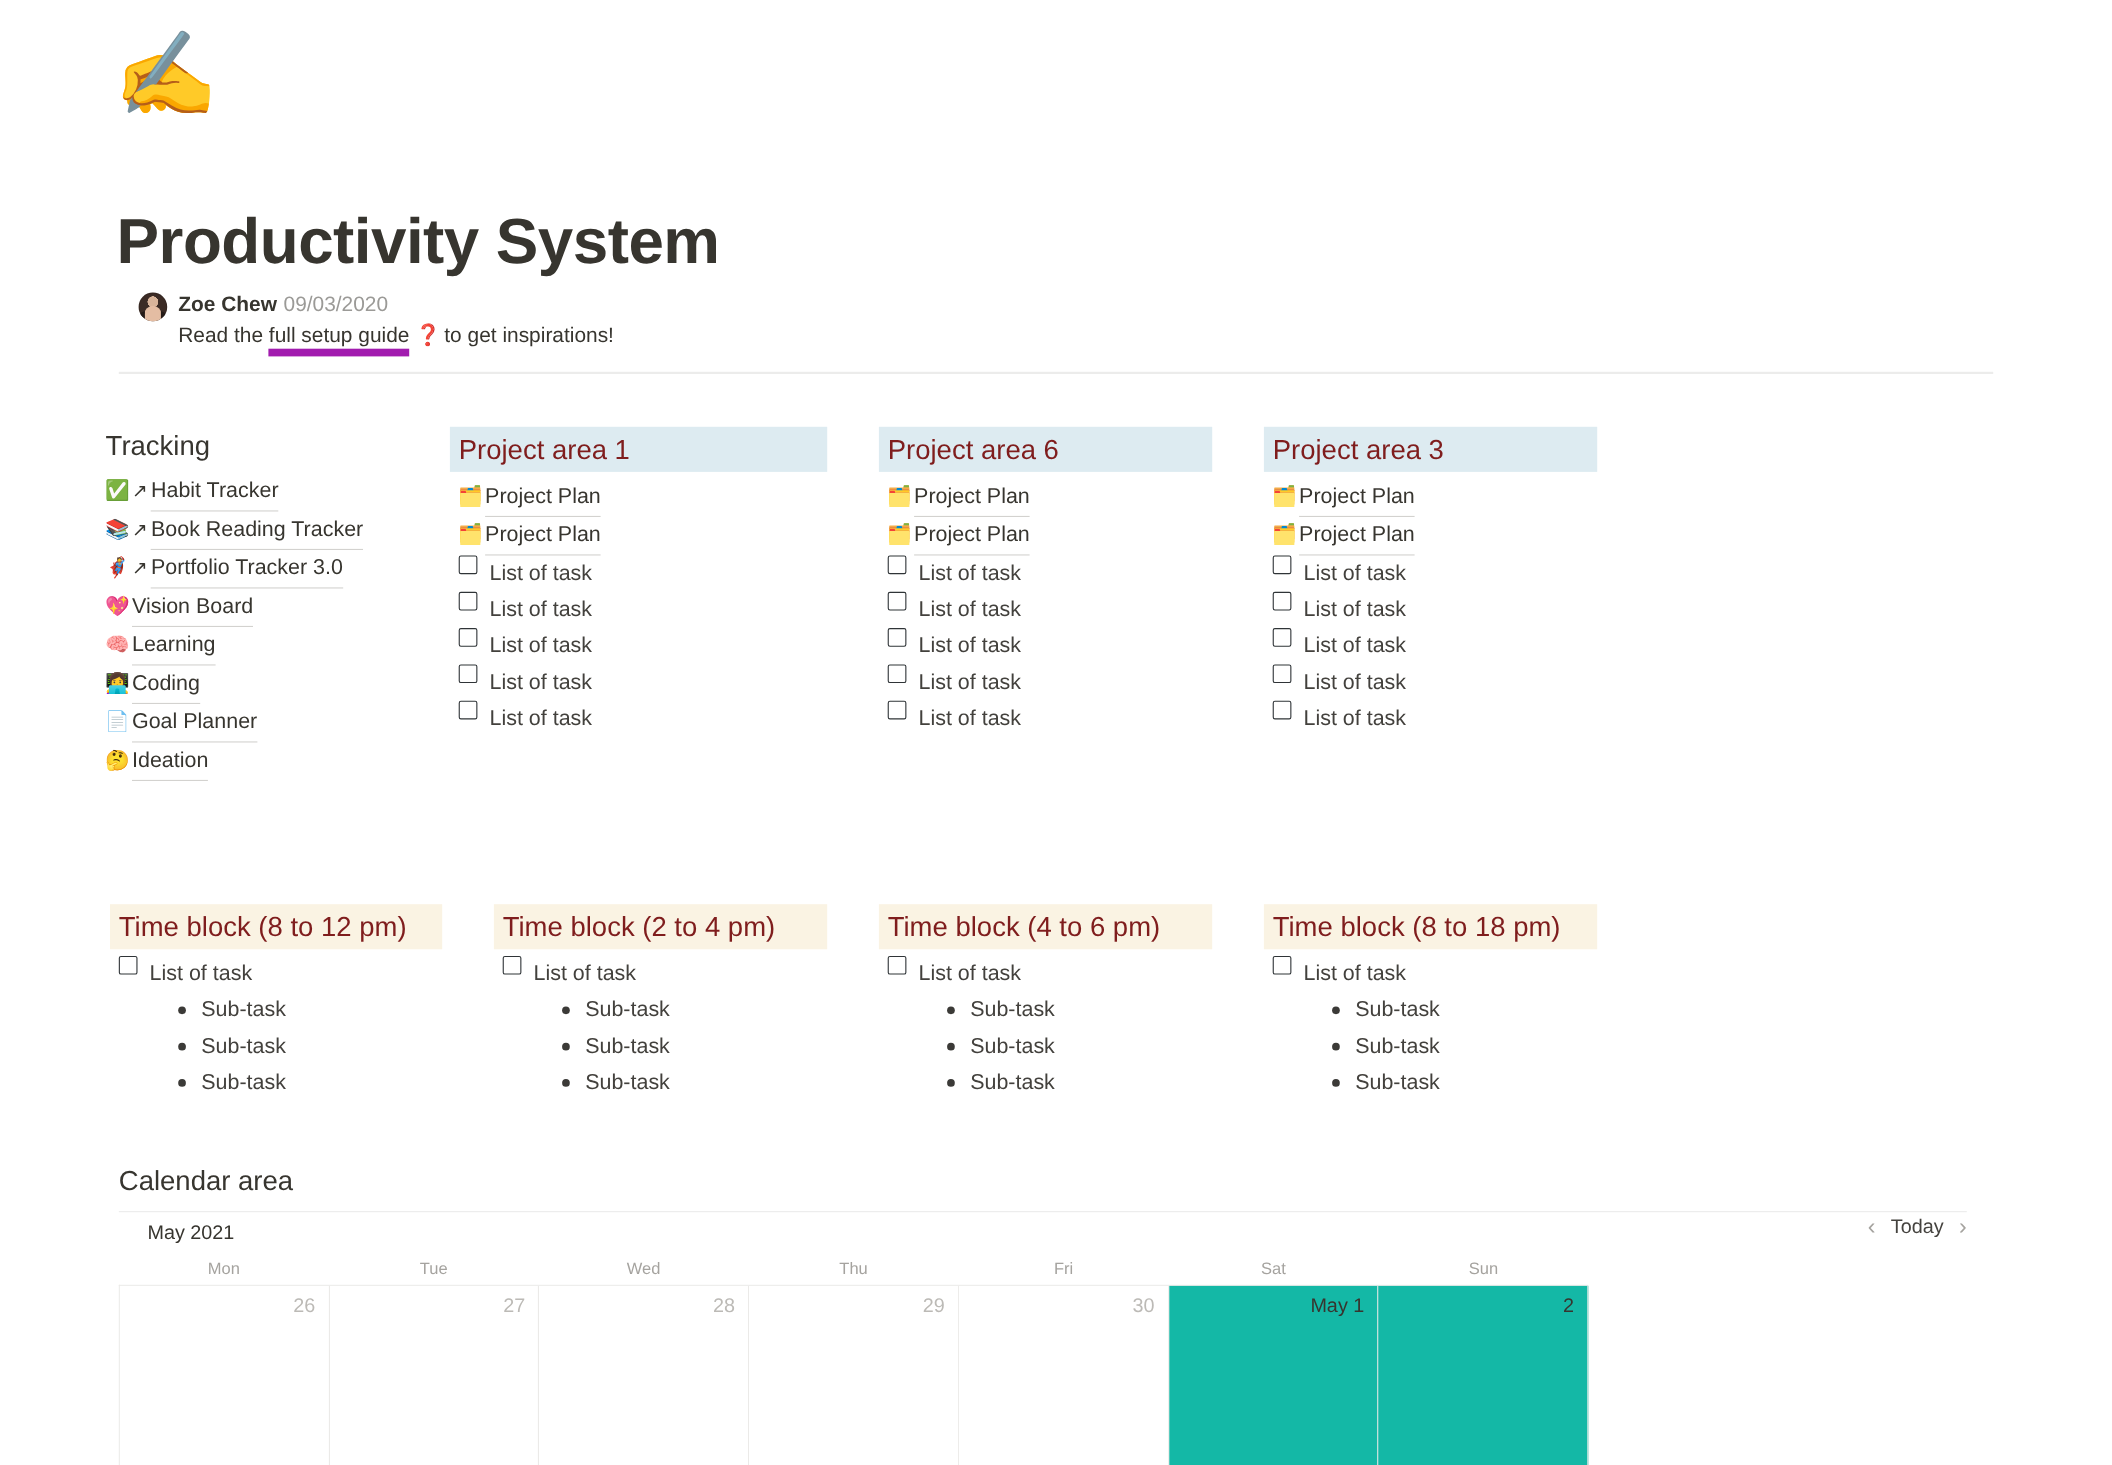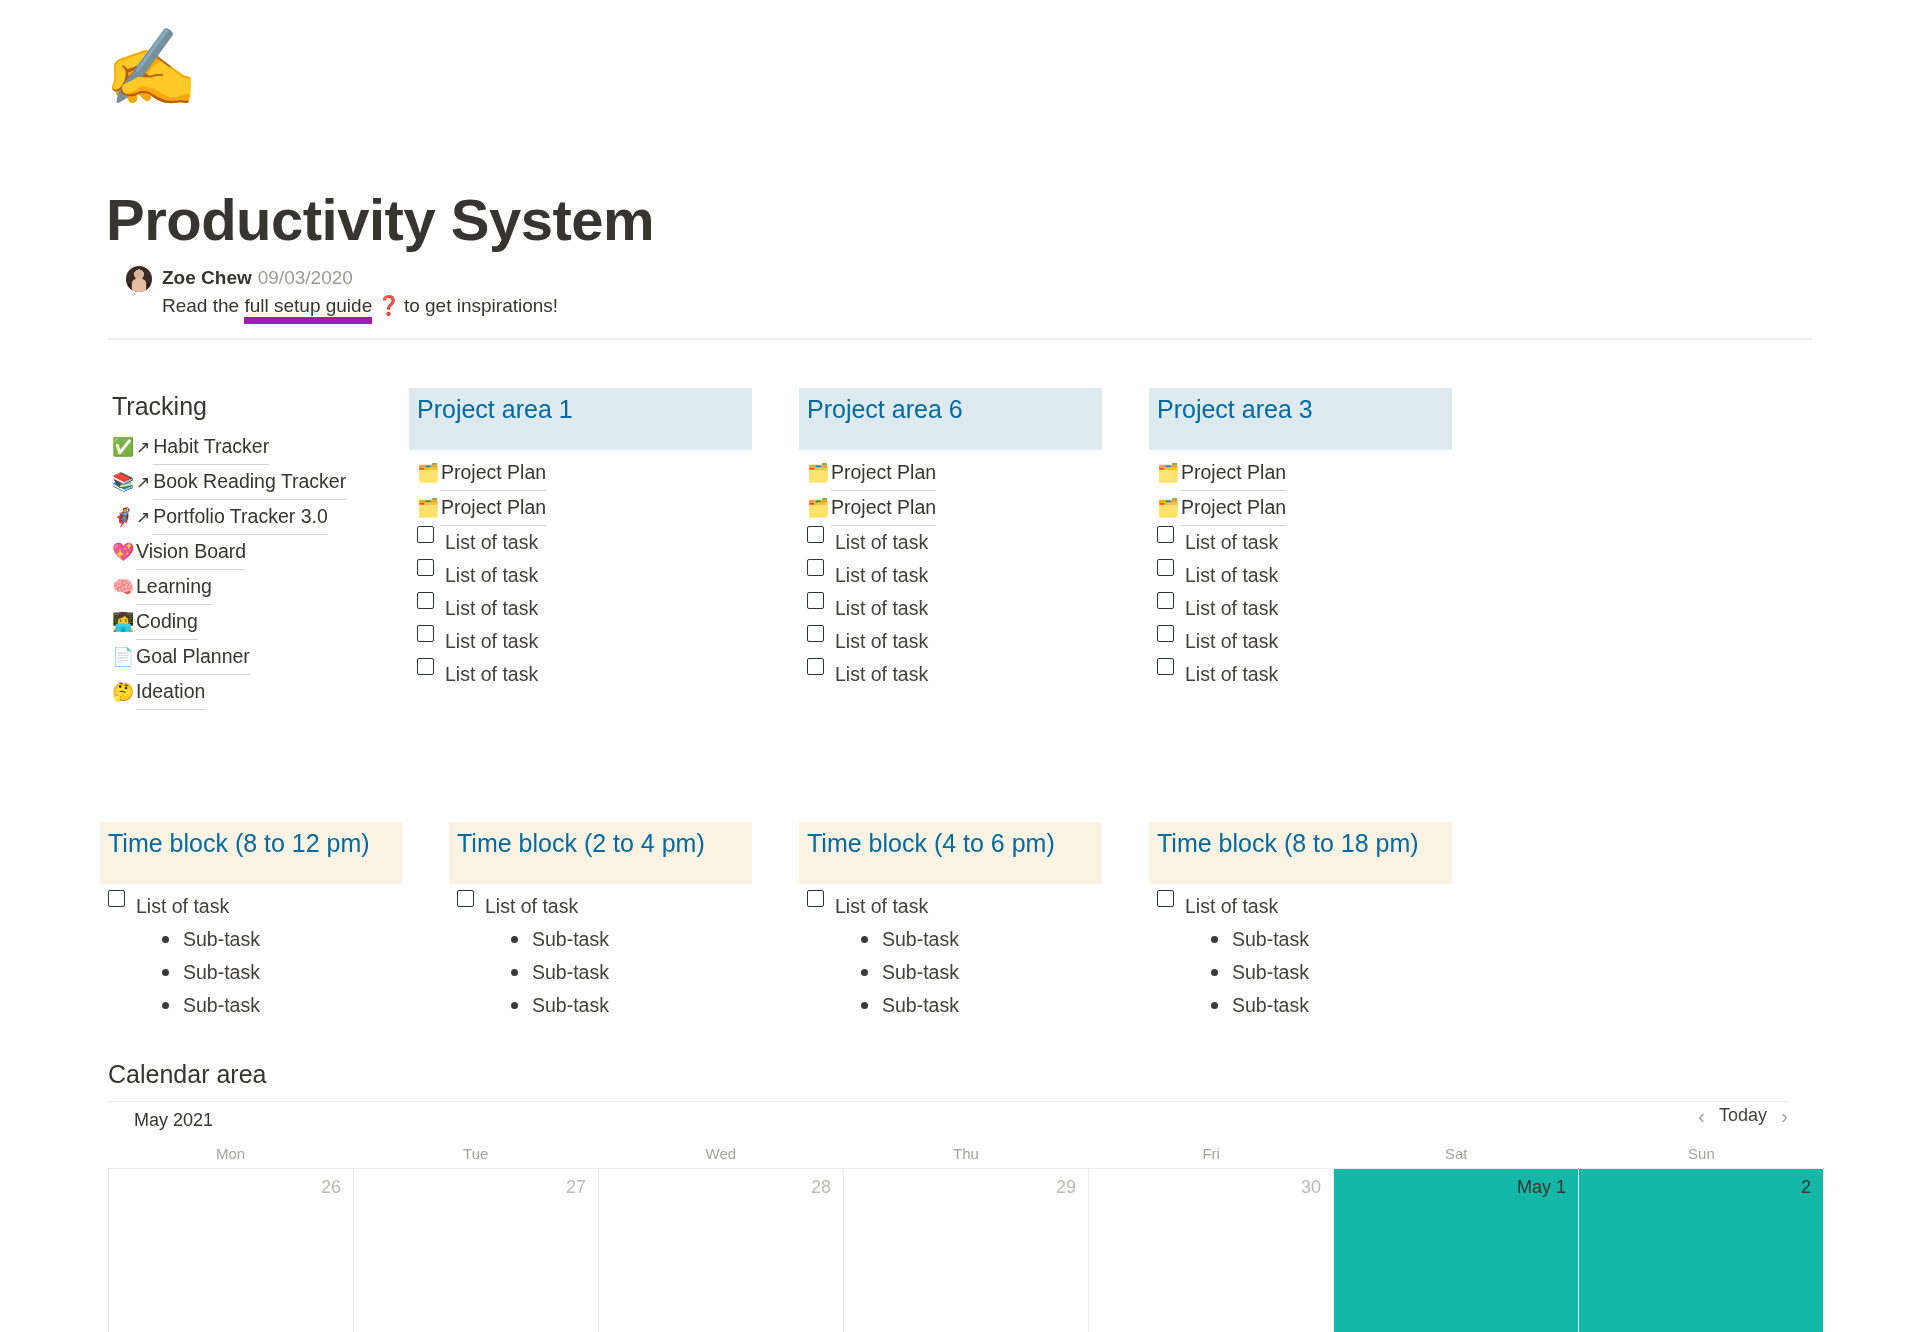--- a/index.html
+++ b/index.html
@@ -63,23 +63,23 @@
     width: 1704px; height: 2px; background: #ececeb;
   }
 
   
   .col { position: absolute; }
   .col-head-plain {
     font-size: 25px; font-weight: 400; color: #37352f;
     line-height: 36px; margin: 0 0 6px 0;
   }
   .col-head-tint {
-    font-size: 25px; font-weight: 400; color: #0369a1;
+    font-size: 25px; font-weight: 400; color: #7f1d1d;
     line-height: 36px; margin: 0 0 6px 0;
-    padding: 3px 8px 23px 8px;
+    padding: 3px 8px 2px 8px;
   }
   .tint-blue { background: #ddebf1; }
   .tint-cream { background: #faf3e3; }
 
   .lnk-row {
     display: flex; align-items: baseline;
     line-height: 33px; font-size: 19.5px;
   }
   .lnk-emoji {
     font-family: "DejaVu Sans", sans-serif;
@@ -129,21 +129,21 @@
   .cal-nav {
     position: absolute; right: 132px; top: 1105px;
     display: flex; align-items: center; gap: 14px;
     font-size: 18px; color: #5d5c58;
   }
   .cal-nav .chev { color: #a5a39f; font-size: 21px; line-height: 1; cursor: pointer; }
   .cal-nav .today { color: #45433f; }
 
   .cal-grid {
     position: absolute; left: 108px; top: 1140px;
-    width: 1716px; height: 192px;
+    width: 1336px; height: 192px;
   }
   .cal-dows {
     display: grid; grid-template-columns: repeat(7, 1fr);
     height: 28px;
   }
   .cal-dow {
     text-align: center; font-size: 15px; color: #a5a39f; line-height: 28px;
   }
   .cal-cells {
     display: grid; grid-template-columns: repeat(7, 1fr);
@@ -178,21 +178,21 @@
       <div class="byline-row2">
         <span>Read the</span>
         <a class="inline-link" href="#">full setup guide</a><span class="q-mark">❓</span><span>to get inspirations!</span>
       </div>
     </div>
   </div>
 
   <div class="divider"></div>
 
   <div id="cols-host">
-      <div class="col" style="left: 112px; top: 388px; width: 300px;">
+      <div class="col" style="left: 96px; top: 388px; width: 300px;">
         <div class="col-head-plain" style="margin-left: 0px;">Tracking</div>
         <div style="padding-left: 0px;">
           <div class="lnk-row">
             <span class="lnk-emoji">✅</span>
             <span class="arrow-glyph">↗</span>
             <a class="lnk-text" href="#">Habit Tracker</a>
           </div>
           <div class="lnk-row">
             <span class="lnk-emoji">📚</span>
             <span class="arrow-glyph">↗</span>

